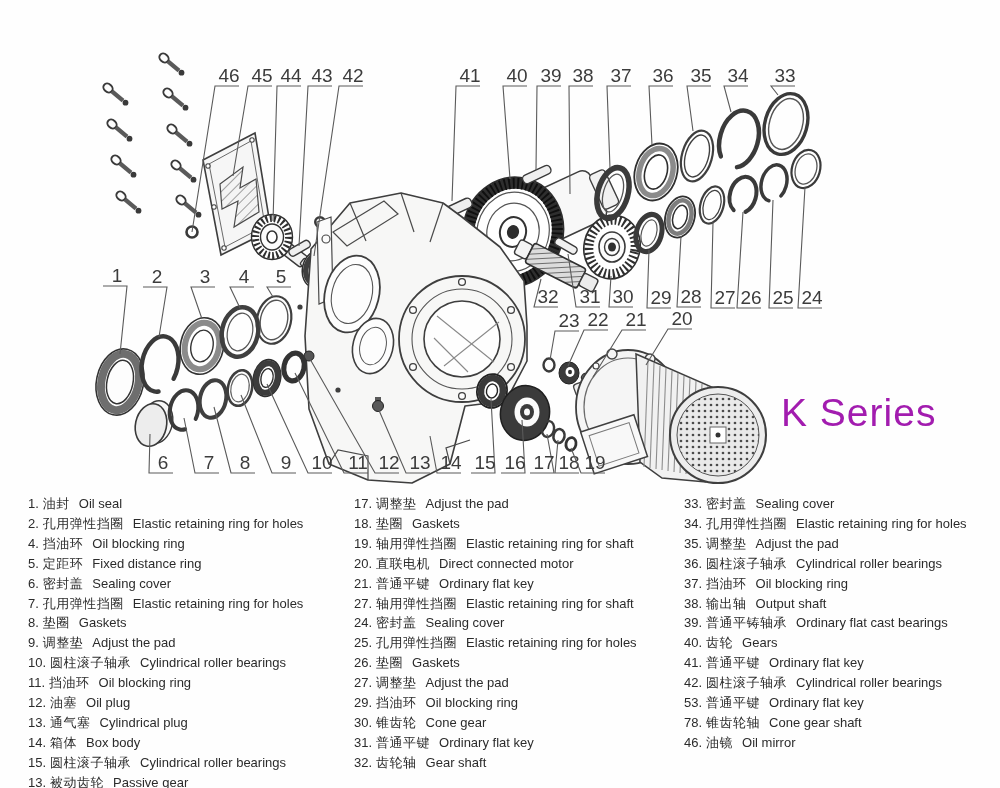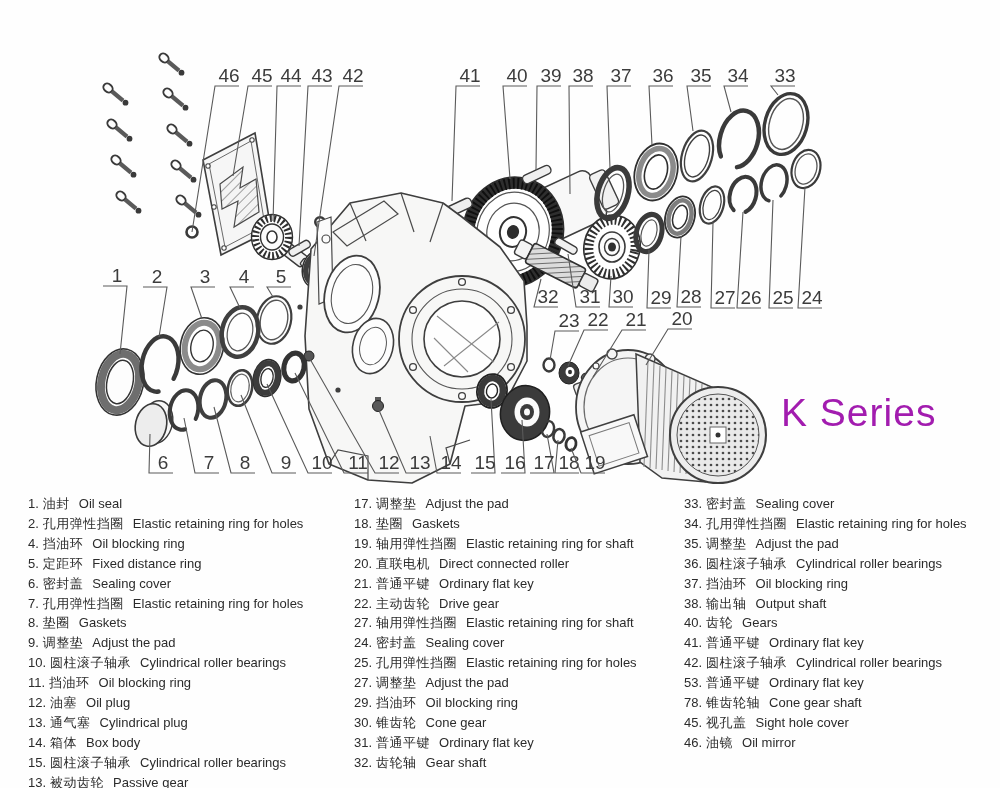--- a/index.html
+++ b/index.html
@@ -460,32 +460,32 @@
       <div class="legend-row"><span class="li-num">13.</span><span class="li-zh">被动齿轮</span><span class="li-en">Passive gear</span></div>
     </div>
   <div class="legend-col legend-col-2">
 
       <div class="legend-row"><span class="li-num">17.</span><span class="li-zh">调整垫</span><span class="li-en">Adjust the pad</span></div>
 
       <div class="legend-row"><span class="li-num">18.</span><span class="li-zh">垫圈</span><span class="li-en">Gaskets</span></div>
 
       <div class="legend-row"><span class="li-num">19.</span><span class="li-zh">轴用弹性挡圈</span><span class="li-en">Elastic retaining ring for shaft</span></div>
 
-      <div class="legend-row"><span class="li-num">20.</span><span class="li-zh">直联电机</span><span class="li-en">Direct connected roller</span></div>
+      <div class="legend-row"><span class="li-num">20.</span><span class="li-zh">直联电机</span><span class="li-en">Direct connected motor</span></div>
 
       <div class="legend-row"><span class="li-num">21.</span><span class="li-zh">普通平键</span><span class="li-en">Ordinary flat key</span></div>
 
-      <div class="legend-row"><span class="li-num">22.</span><span class="li-zh">主动齿轮</span><span class="li-en">Drive gear</span></div>
 
       <div class="legend-row"><span class="li-num">27.</span><span class="li-zh">轴用弹性挡圈</span><span class="li-en">Elastic retaining ring for shaft</span></div>
 
       <div class="legend-row"><span class="li-num">24.</span><span class="li-zh">密封盖</span><span class="li-en">Sealing cover</span></div>
 
       <div class="legend-row"><span class="li-num">25.</span><span class="li-zh">孔用弹性挡圈</span><span class="li-en">Elastic retaining ring for holes</span></div>
 
+      <div class="legend-row"><span class="li-num">26.</span><span class="li-zh">垫圈</span><span class="li-en">Gaskets</span></div>
 
       <div class="legend-row"><span class="li-num">27.</span><span class="li-zh">调整垫</span><span class="li-en">Adjust the pad</span></div>
 
 
       <div class="legend-row"><span class="li-num">29.</span><span class="li-zh">挡油环</span><span class="li-en">Oil blocking ring</span></div>
 
       <div class="legend-row"><span class="li-num">30.</span><span class="li-zh">锥齿轮</span><span class="li-en">Cone gear</span></div>
 
       <div class="legend-row"><span class="li-num">31.</span><span class="li-zh">普通平键</span><span class="li-en">Ordinary flat key</span></div>
 
@@ -498,29 +498,29 @@
       <div class="legend-row"><span class="li-num">34.</span><span class="li-zh">孔用弹性挡圈</span><span class="li-en">Elastic retaining ring for holes</span></div>
 
       <div class="legend-row"><span class="li-num">35.</span><span class="li-zh">调整垫</span><span class="li-en">Adjust the pad</span></div>
 
       <div class="legend-row"><span class="li-num">36.</span><span class="li-zh">圆柱滚子轴承</span><span class="li-en">Cylindrical roller bearings</span></div>
 
       <div class="legend-row"><span class="li-num">37.</span><span class="li-zh">挡油环</span><span class="li-en">Oil blocking ring</span></div>
 
       <div class="legend-row"><span class="li-num">38.</span><span class="li-zh">输出轴</span><span class="li-en">Output shaft</span></div>
 
+      <div class="legend-row"><span class="li-num">39.</span><span class="li-zh">普通平铸轴承</span><span class="li-en">Ordinary flat cast bearings</span></div>
 
       <div class="legend-row"><span class="li-num">40.</span><span class="li-zh">齿轮</span><span class="li-en">Gears</span></div>
 
       <div class="legend-row"><span class="li-num">41.</span><span class="li-zh">普通平键</span><span class="li-en">Ordinary flat key</span></div>
 
       <div class="legend-row"><span class="li-num">42.</span><span class="li-zh">圆柱滚子轴承</span><span class="li-en">Cylindrical roller bearings</span></div>
 
       <div class="legend-row"><span class="li-num">53.</span><span class="li-zh">普通平键</span><span class="li-en">Ordinary flat key</span></div>
 
       <div class="legend-row"><span class="li-num">78.</span><span class="li-zh">锥齿轮轴</span><span class="li-en">Cone gear shaft</span></div>
 
-      <div class="legend-row"><span class="li-num">45.</span><span class="li-zh">视孔盖</span><span class="li-en">Sight hole cover</span></div>
 
       <div class="legend-row"><span class="li-num">46.</span><span class="li-zh">油镜</span><span class="li-en">Oil mirror</span></div>
     </div>
 
 </div>
 
 </body></html>

